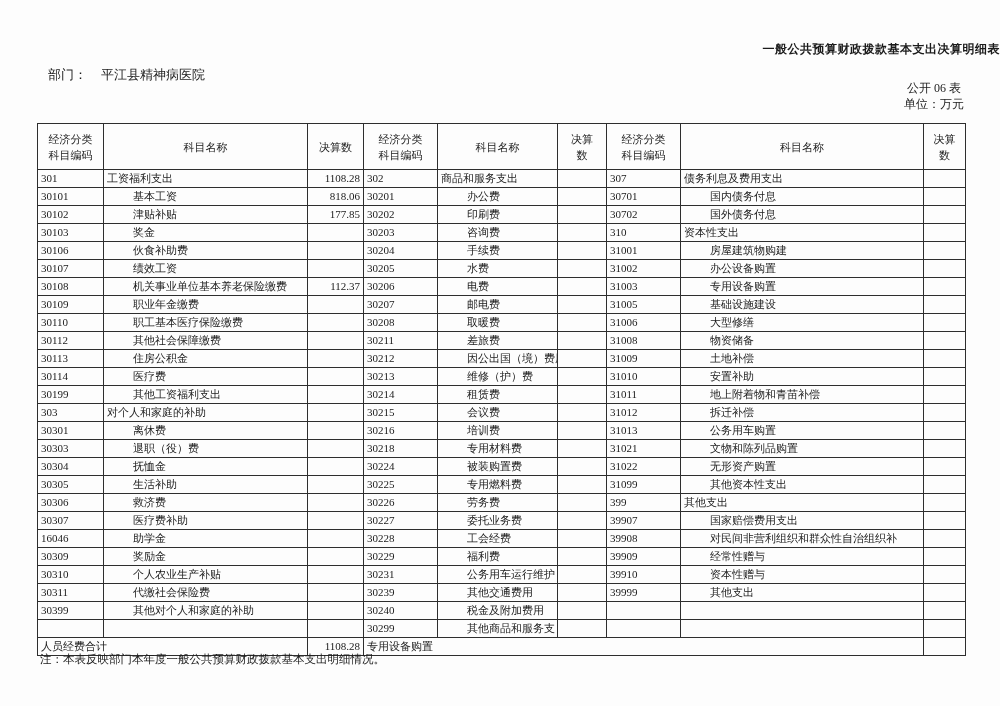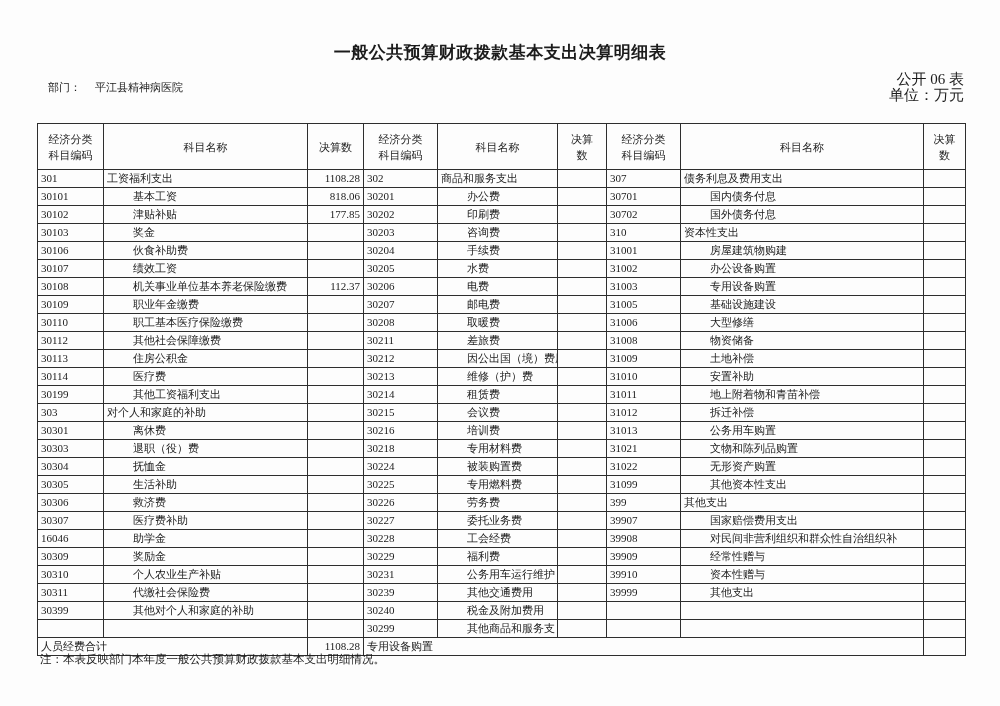--- a/index.html
+++ b/index.html
@@ -7,30 +7,30 @@
     position:relative;
     width:1000px; height:706px;
     margin:0 auto;
     background:#fdfdfd;
     color:#1b1b1b;
     font-family:"Liberation Serif","DejaVu Serif",serif;
     overflow:hidden;
   }
   .title {
     position:absolute; left:0; top:41px; width:1000px;
-    text-align:center; font-weight:bold; font-size:17px;
+    text-align:right; font-weight:bold; font-size:12px;
     letter-spacing:0.5px;
   }
   .dept-line {
-    position:absolute; left:48px; top:80px; font-size:11px;
+    position:absolute; left:48px; top:66px; font-size:13px;
   }
   .dept-line .dept-name { margin-left:14px; }
   .meta {
-    position:absolute; right:36px; top:71px;
-    text-align:right; font-size:15px; line-height:16px;
+    position:absolute; right:36px; top:80px;
+    text-align:center; font-size:12px; line-height:16px;
   }
   table.budget {
     position:absolute; left:37px; top:123px;
     width:928px;
     border-collapse:collapse; table-layout:fixed;
   }
   table.budget th, table.budget td {
     border:1px solid #2e2e2e;
     font-size:11px; font-weight:normal;
     padding:0 3px;

